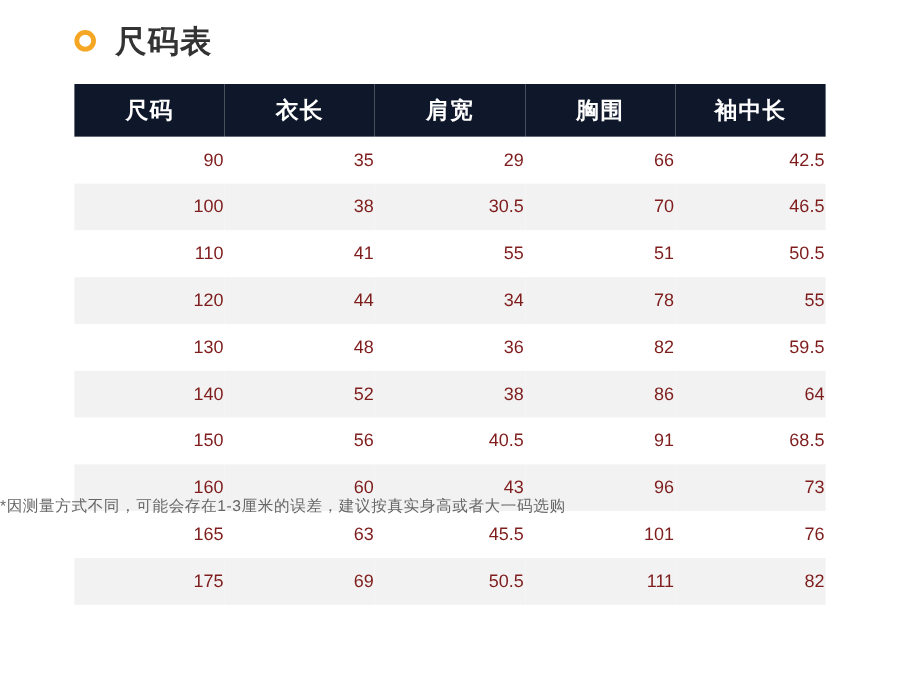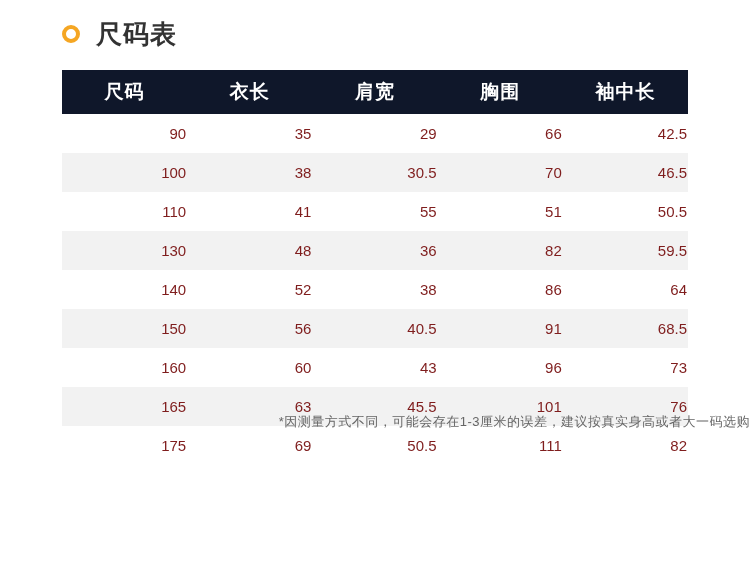--- a/index.html
+++ b/index.html
@@ -73,21 +73,21 @@
     background: #ffffff;
   }
   table.size-table tbody tr:nth-child(even) td {
     background: #f2f2f2;
   }
   .note {
     position: absolute;
     left: 0;
     right: 0;
     bottom: 14px;
-    text-align: right;
+    text-align: left;
     font-size: 13px;
     color: #666666;
     letter-spacing: 0.5px;
   }
 </style>
 </head>
 <body>
 
 <div class="page">
 
@@ -121,20 +121,27 @@
           <td>30.5</td>
           <td>70</td>
           <td>46.5</td>
         </tr>
         <tr>
           <td>110</td>
           <td>41</td>
           <td>55</td>
           <td>51</td>
           <td>50.5</td>
+        </tr>
+        <tr>
+          <td>120</td>
+          <td>44</td>
+          <td>34</td>
+          <td>78</td>
+          <td>55</td>
         </tr>
         <tr>
           <td>130</td>
           <td>48</td>
           <td>36</td>
           <td>82</td>
           <td>59.5</td>
         </tr>
         <tr>
           <td>140</td>

